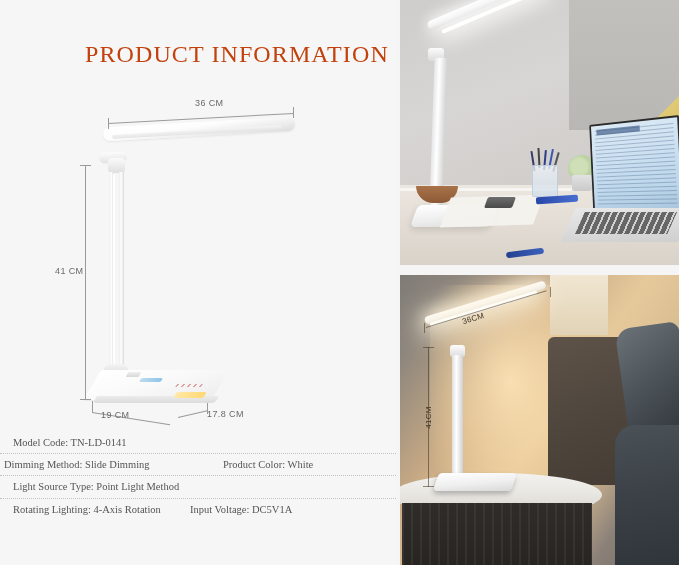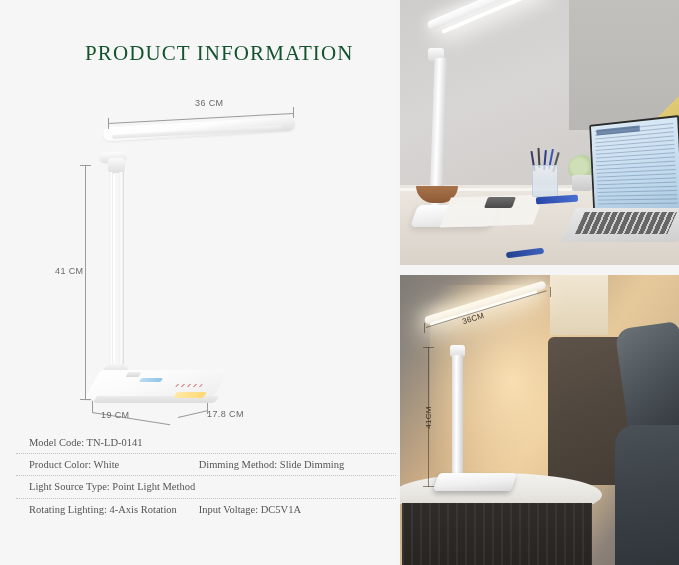--- a/index.html
+++ b/index.html
@@ -10,22 +10,22 @@
     overflow: hidden;
   }
   #page { position: relative; width: 679px; height: 565px; background: #f5f5f5; }
 
   
   #left-panel { position: absolute; left: 0; top: 0; width: 396px; height: 565px; background: #f6f6f6; }
 
   #page-title {
     position: absolute; left: 85px; top: 41px;
     font-family: "Liberation Serif", serif;
-    font-size: 21px; letter-spacing: 1.1px;
-    color: #14532d; white-space: nowrap;
+    font-size: 24px; letter-spacing: 1.1px;
+    color: #c2410c; white-space: nowrap;
   }
 
   
   #lamp-figure { position: absolute; left: 40px; top: 95px; width: 270px; height: 330px; }
 
   .lamp-head {
     position: absolute; left: 103px; top: 122px;
     width: 192px; height: 14px;
     background: linear-gradient(175deg,#ffffff 0%,#fdfdfd 40%,#ebebeb 75%,#dcdcdc 100%);
     border-radius: 7px;
@@ -142,21 +142,20 @@
   #dim-115-tick-r { left: 207px; top: 403px; height: 11px; }
 
   
   #spec-table {
     position: absolute; left: 0px; top: 432px; width: 396px;
   }
   .spec-row {
     display: flex;
     border-bottom: 1px dotted #c2c2c2;
     min-height: 20px;
-    margin-left: 16px;
   }
   .spec-row:last-child { border-bottom: none; }
   .spec-cell {
     font-family: "Liberation Serif", serif;
     font-size: 10.5px; color: #555; line-height: 1.35;
     padding: 4px 2px 3px 0;
   }
   .spec-cell.left  { width: 186px; padding-left: 13px; }
   .spec-cell.right { width: 210px; padding-left: 4px; }
 
@@ -400,22 +399,22 @@
       <div class="dim-line-h" id="dim-115-line"></div>
       <div class="dim-tick" id="dim-115-tick-r"></div>
       <div class="dim-label" id="dim-115">17.8 CM</div>
     </div>
 
     <div id="spec-table">
       <div class="spec-row">
         <div class="spec-cell left">Model Code:  TN-LD-0141</div>
       </div>
       <div class="spec-row">
+        <div class="spec-cell right">Dimming Method: Slide Dimming</div>
         <div class="spec-cell left">Product Color: White</div>
-        <div class="spec-cell right">Dimming Method: Slide Dimming</div>
       </div>
       <div class="spec-row">
         <div class="spec-cell left">Light Source Type: Point Light Method</div>
       </div>
       <div class="spec-row">
         <div class="spec-cell left">Rotating Lighting: 4-Axis Rotation</div>
         <div class="spec-cell right">Input Voltage: DC5V1A</div>
       </div>
 
     </div>

